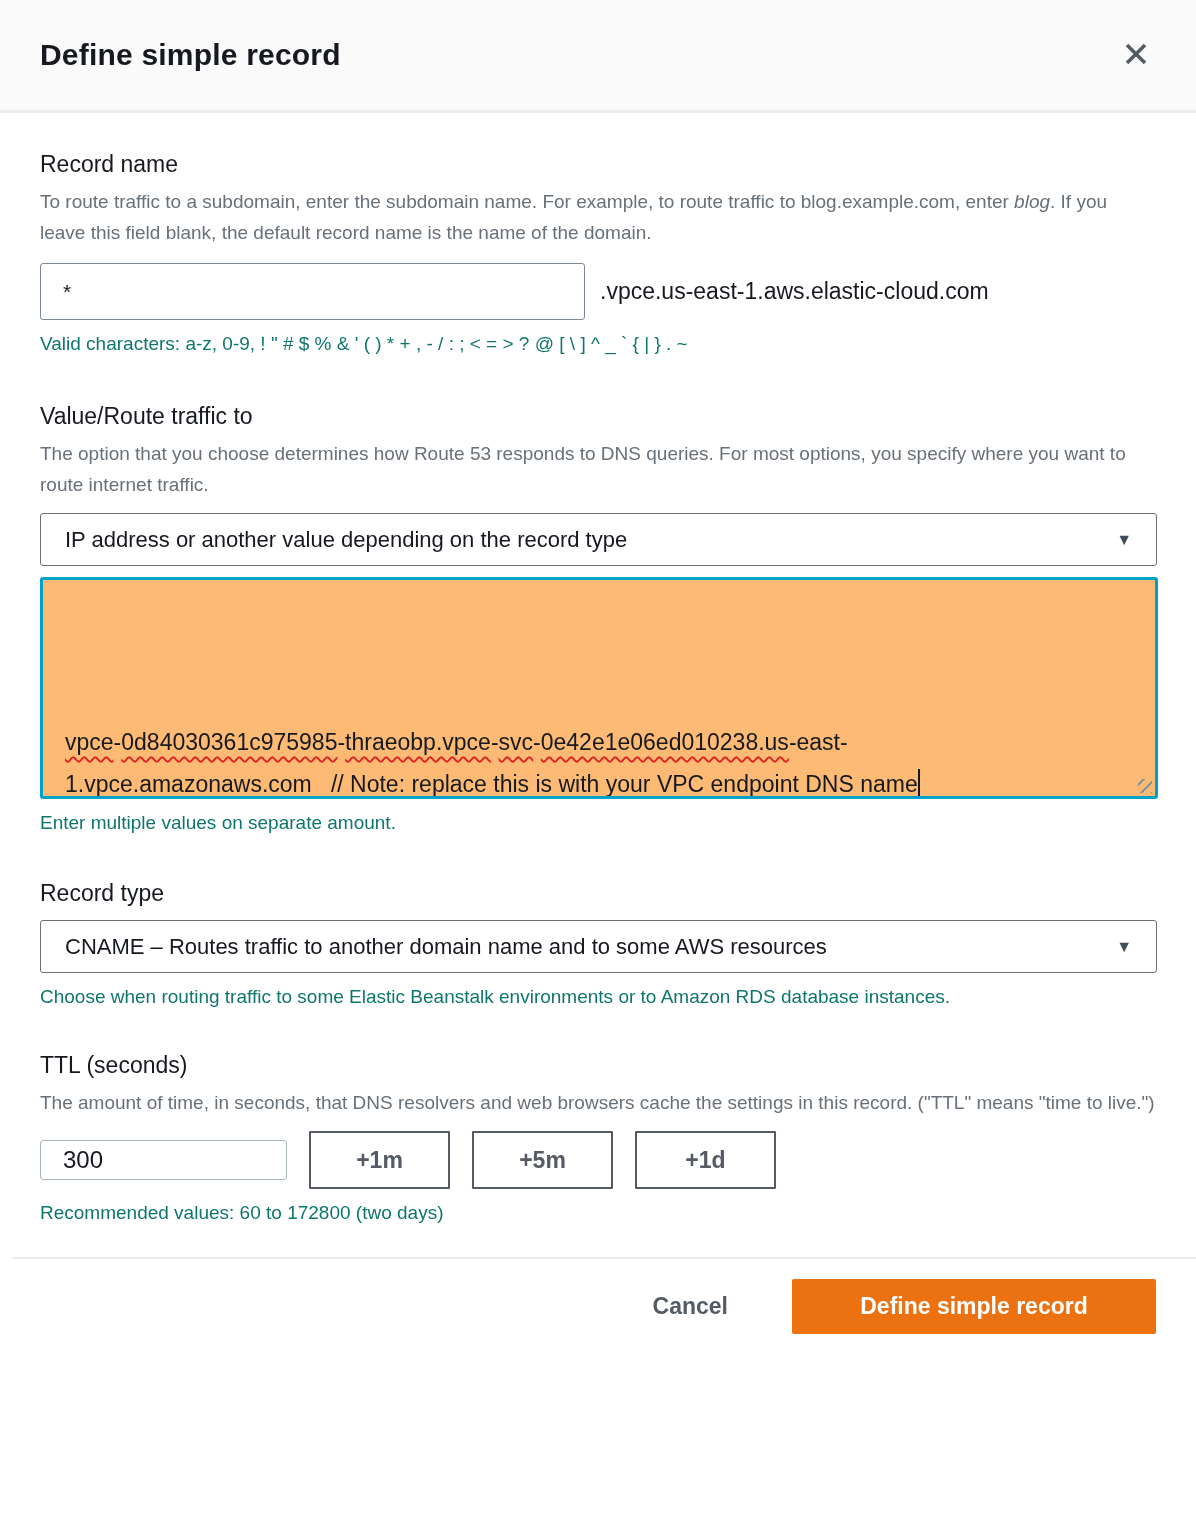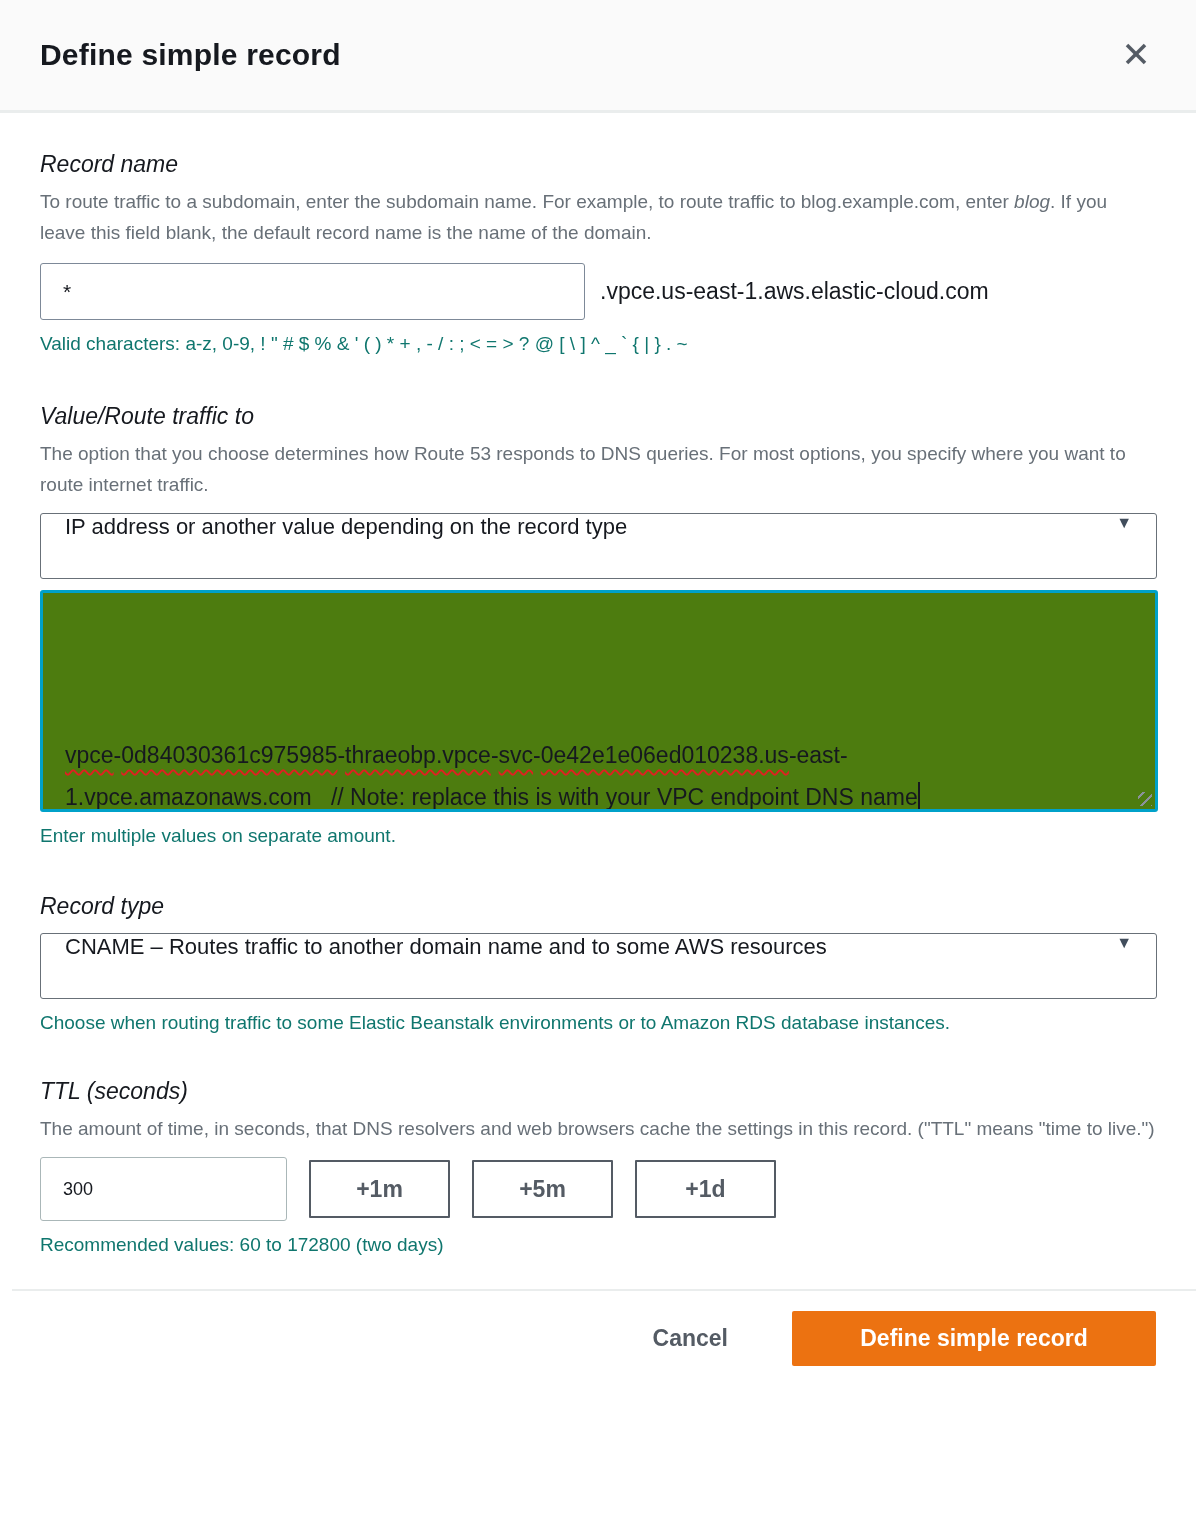--- a/index.html
+++ b/index.html
@@ -34,21 +34,20 @@
     display: flex;
     align-items: center;
   }
   
   .dialog-body { padding: 38px 40px 0 40px; }
   .field-section { margin-top: 0; }
   .section-label {
     font-size: 23px;
     font-weight: 400;
     color: #16191f;
-    font-style: italic;
   }
   .section-desc {
     margin-top: 8px;
     font-size: 19px;
     line-height: 31px;
     color: #687078;
     max-width: 1116px;
   }
   .helper-text {
     margin-top: 13px;
@@ -78,40 +77,41 @@
   .domain-suffix {
     margin-left: 15px;
     font-size: 23px;
     color: #16191f;
   }
 
   
   .select-box {
     margin-top: 13px;
     width: 1117px;
-    height: 66px;
+    height: 53px;
     border: 1px solid #687078;
     border-radius: 3px;
     background: #ffffff;
     display: flex;
+    align-items: center;
     justify-content: space-between;
     padding: 0 24px;
     cursor: pointer;
   }
   .select-value { font-size: 22px; color: #16191f; }
   .dropdown-arrow { font-size: 16px; color: #414d5c; }
 
   
   .value-textarea {
     margin-top: 11px;
     width: 1118px;
     height: 222px;
     border: 3px solid #00a1c9;
     border-radius: 3px;
-    background: #4d7c0f;
+    background: #fdba74;
     padding: 15px 20px 0 22px;
     position: relative;
     cursor: text;
     font-size: 23px;
     line-height: 42px;
     color: #16191f;
     white-space: pre-wrap;
     overflow: hidden;
   }
   .spell-error {
@@ -150,26 +150,26 @@
   .sec-ttl { margin-top: 44px; }
 
   
   .ttl-row {
     margin-top: 13px;
     display: flex;
     align-items: center;
   }
   .ttl-input {
     width: 247px;
-    height: 64px;
+    height: 40px;
     border: 1px solid #aab7b8;
     border-radius: 3px;
     padding: 0 22px;
     font-family: "Liberation Sans", sans-serif;
-    font-size: 18px;
+    font-size: 24px;
     color: #16191f;
     outline: none;
   }
   .ttl-btn {
     height: 58px;
     width: 141px;
     margin-left: 22px;
     background: #ffffff;
     border: 2px solid #545b64;
     border-radius: 1px;

